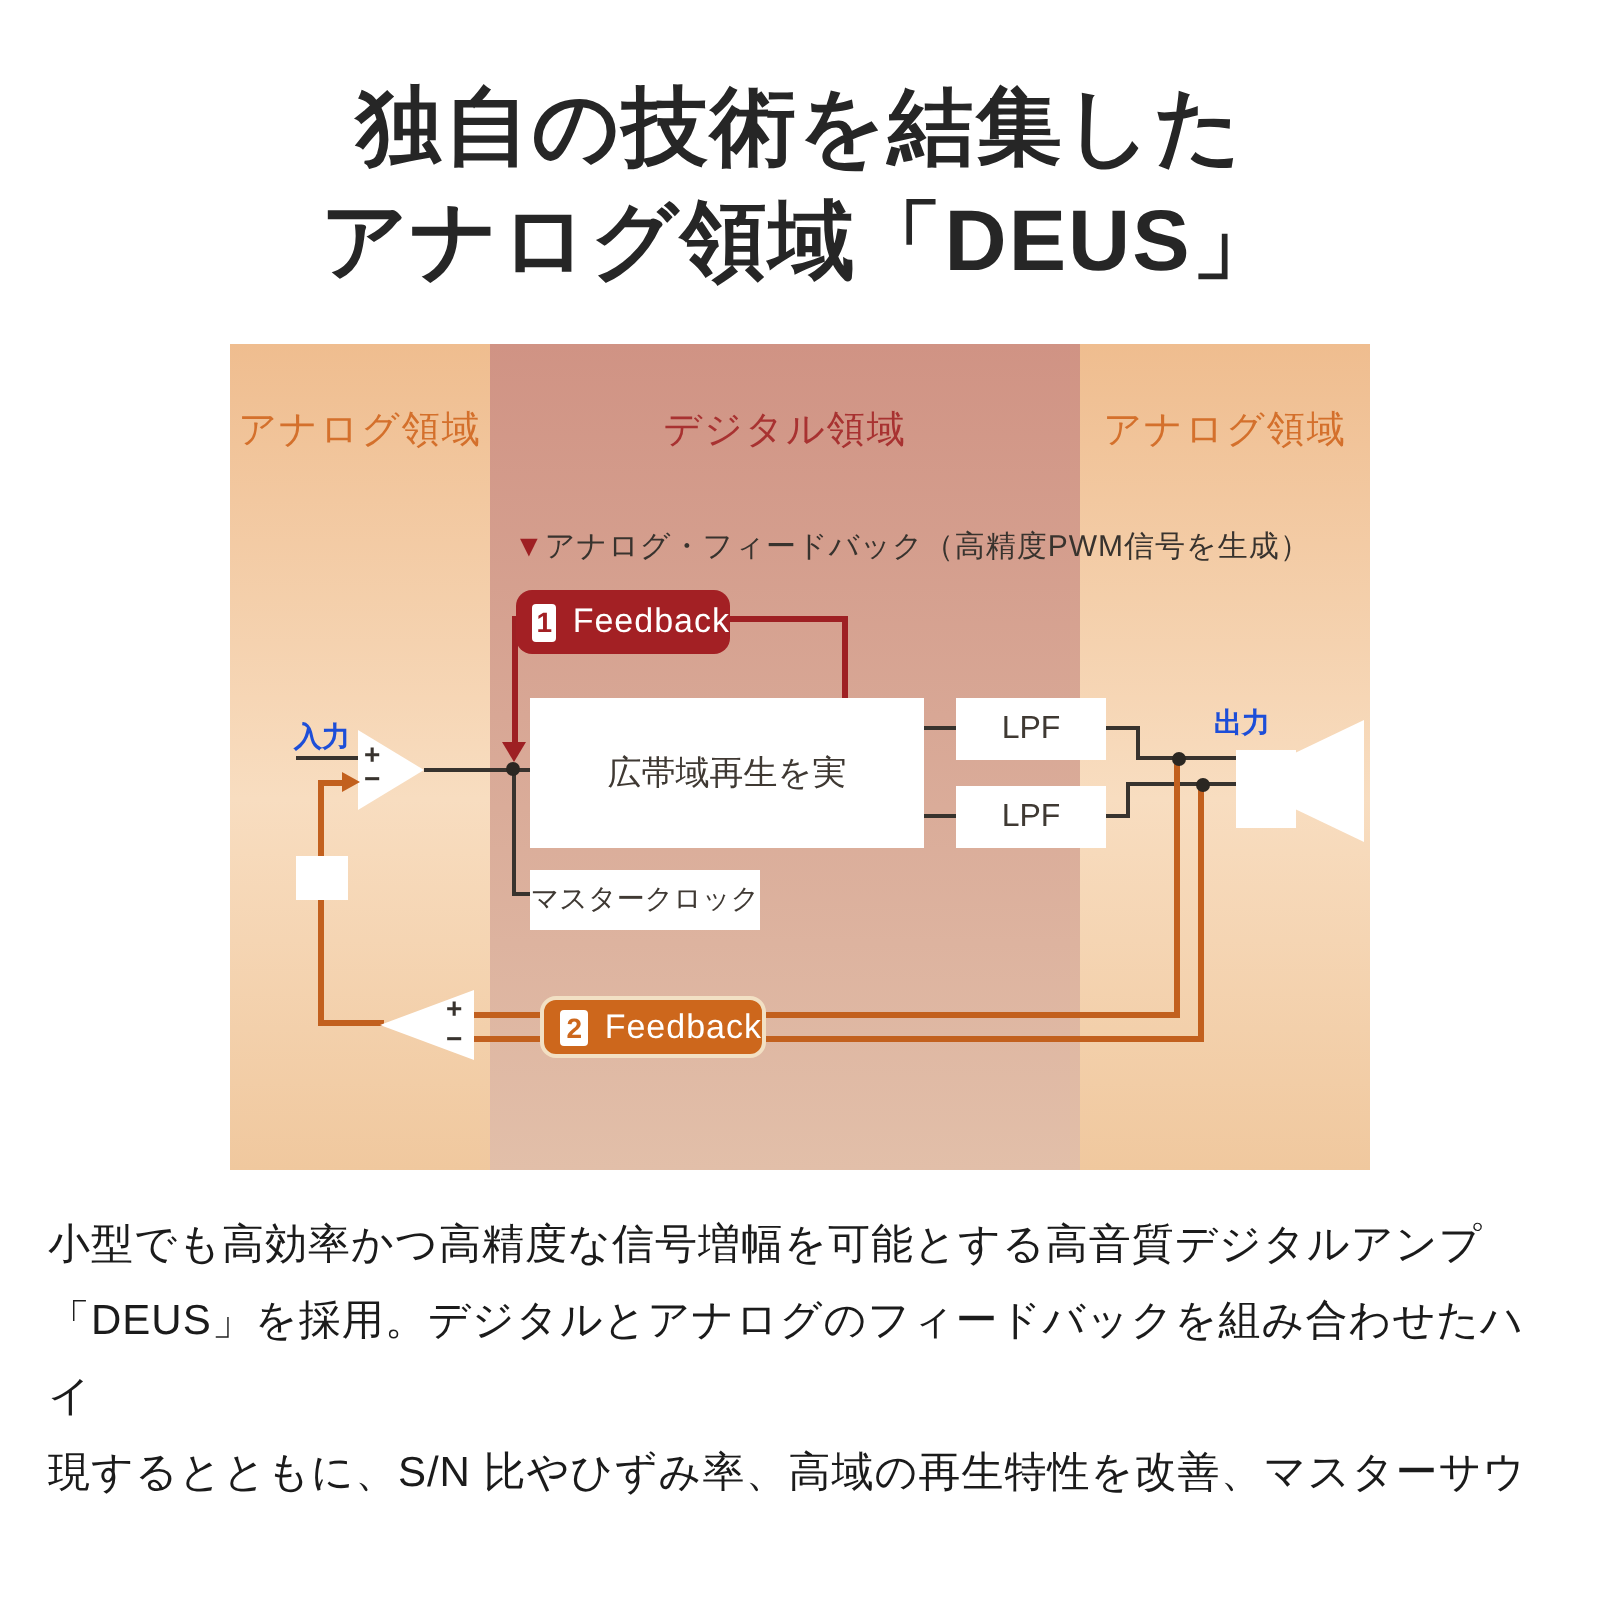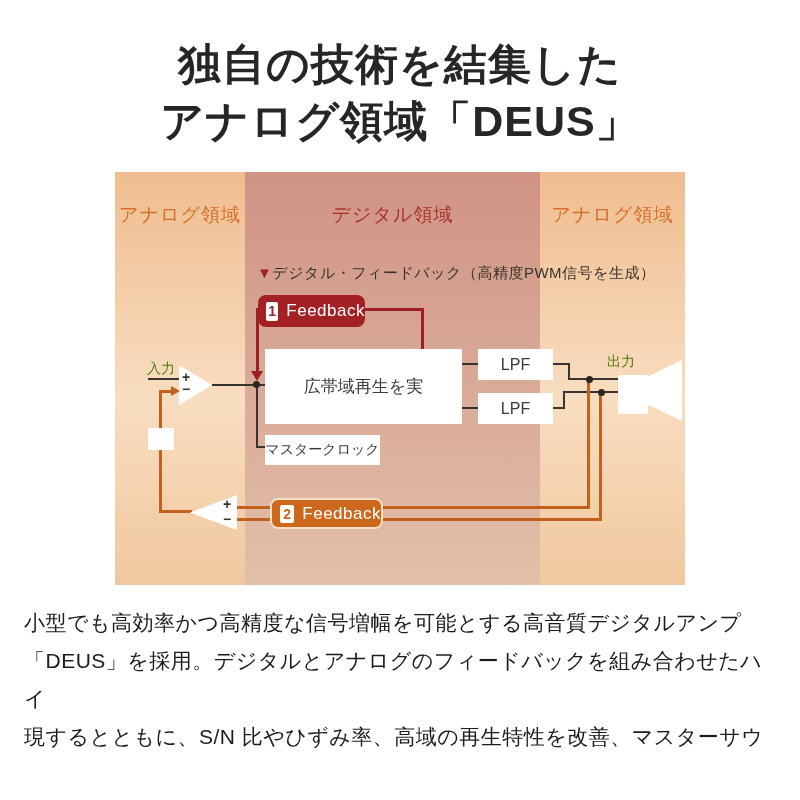--- a/index.html
+++ b/index.html
@@ -26,21 +26,21 @@
   .box{position:absolute;background:#ffffff;display:flex;align-items:center;justify-content:center;
        color:#3f3933;z-index:2;}
   .badge{position:absolute;display:flex;align-items:center;gap:8px;padding-left:8px;
          box-sizing:border-box;z-index:3;color:#fff;border-radius:8px;}
   .badge .num{display:flex;align-items:center;justify-content:center;background:#fff;
               width:19px;height:19px;border-radius:2px;font-weight:bold;font-size:14px;}
   .badge .lbl{font-size:17px;letter-spacing:0.5px;}
   .caption{position:absolute;font-size:15px;color:#38332e;letter-spacing:0.5px;z-index:2;white-space:nowrap;}
   .sign{position:absolute;font-size:14px;font-weight:bold;color:#38332e;z-index:3;line-height:12px;}
   .tri{position:absolute;background:#fff;z-index:2;}
-  .io-label{position:absolute;font-size:14px;font-weight:normal;color:#4d7c0f;z-index:2;}
+  .io-label{position:absolute;font-size:14px;font-weight:bold;color:#1d4ed8;z-index:2;}
   
   #body-text{position:absolute;left:24px;top:592px;width:760px;font-size:21px;
              line-height:38px;color:#1b1b1b;letter-spacing:0.5px;}
 </style>
 </head>
 <body>
 
 <div id="page">
 
   <div id="title">
@@ -52,21 +52,21 @@
 
     <div class="panel panel-analog" style="left:0;width:130px;"></div>
     <div class="panel panel-digital" style="left:130px;width:295px;"></div>
     <div class="panel panel-analog" style="left:425px;width:145px;"></div>
 
     <div class="region-label region-analog" style="left:0;width:130px;">アナログ領域</div>
     <div class="region-label region-digital" style="left:130px;width:295px;">デジタル領域</div>
     <div class="region-label region-analog" style="left:425px;width:145px;">アナログ領域</div>
 
     <div class="caption" style="left:142px;top:92px;">
-      <span style="color:#9e2023;">▼</span><span>デジタル・フィードバック（高精度PWM信号を生成）</span>
+      <span style="color:#9e2023;">▼</span><span>アナログ・フィードバック（高精度PWM信号を生成）</span>
     </div>
 
     <div class="rwire" style="left:141px;top:136px;width:168px;height:3px;"></div>
     <div class="rwire" style="left:306px;top:136px;width:3px;height:43px;"></div>
     <div class="rwire" style="left:141px;top:138px;width:3px;height:62px;"></div>
     <div class="abs" style="left:136px;top:199px;width:0;height:0;border-left:6px solid transparent;border-right:6px solid transparent;border-top:10px solid #9e2023;z-index:3;"></div>
 
     <div class="badge" style="left:143px;top:123px;width:107px;height:32px;background:#a32024;">
       <span class="num" style="color:#a32024;">1</span>
       <span class="lbl">Feedback</span>

